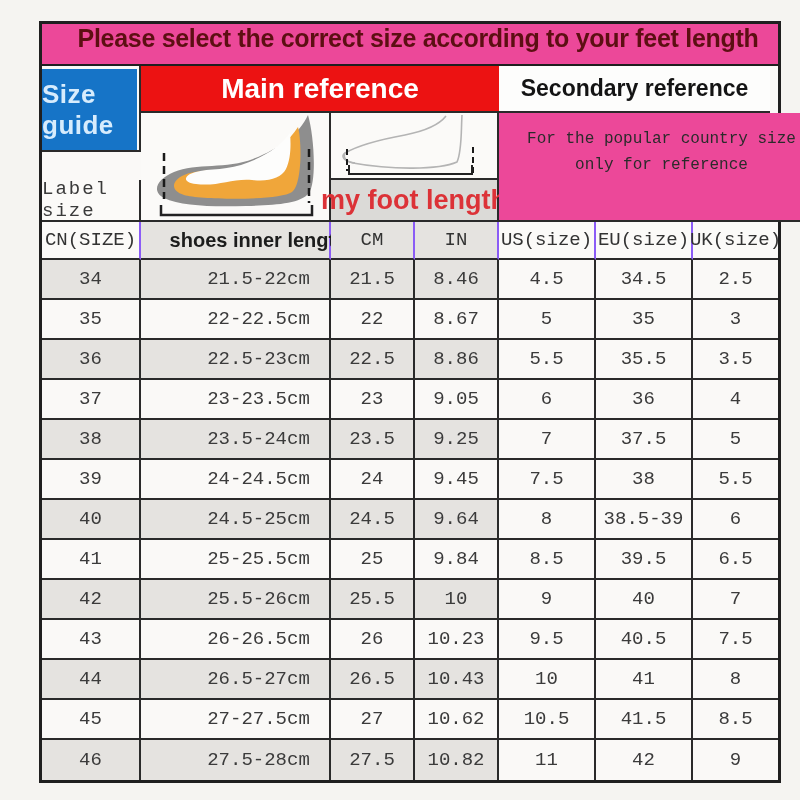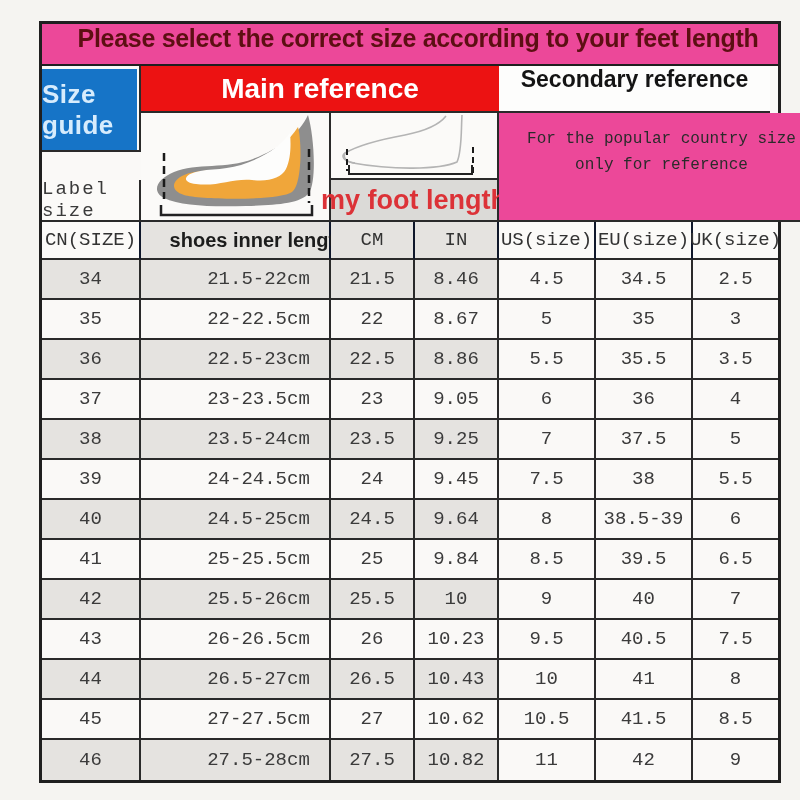--- a/index.html
+++ b/index.html
@@ -35,21 +35,21 @@
   
   .main-ref{
     left:99px;top:42px;width:358px;height:47px;
     background:#ec1212;
     display:flex;align-items:center;justify-content:center;
   }
   .main-ref span{font-weight:bold;font-size:28px;color:#ffffff;}
   .secondary-ref{
     left:457px;top:42px;width:271px;height:47px;
     background:#fdfdfc;
-    display:flex;align-items:flex-start;justify-content:center;
+    display:flex;align-items:center;justify-content:center;
   }
   .secondary-ref span{font-weight:bold;font-size:23px;color:#141414;}
 
   
   .c1-block{left:0;top:42px;width:99px;height:86px;background:#faf9f7;}
   .blue-box{
     position:absolute;left:0;right:2px;top:3px;bottom:0;
     background:#1674c7;
     display:flex;align-items:center;justify-content:center;
   }
@@ -80,21 +80,21 @@
   }
   .label-cell span,.mono{
     font-family:"Liberation Mono","DejaVu Sans Mono",monospace;
     font-size:19px;color:#3a3a3a;
   }
 
   
   .colhead-row{left:0;top:198px;width:736px;height:38px;display:flex;}
   .colhead-row .cell{
     box-sizing:border-box;height:38px;
-    border-right:2px solid #0f172a;border-bottom:2px solid #2a2a2a;
+    border-right:2px solid #8b5cf6;border-bottom:2px solid #2a2a2a;
     display:flex;align-items:center;justify-content:center;
     background:#fbfaf8;
   }
   .colhead-row .cell:last-child{border-right:none;}
   .colhead-row .cell.gray{background:#e5e3e0;}
   .colhead-row .cell span{
     font-family:"Liberation Mono","DejaVu Sans Mono",monospace;
     font-size:19px;color:#333;white-space:nowrap;
   }
   .colhead-row .cell.sans span{

